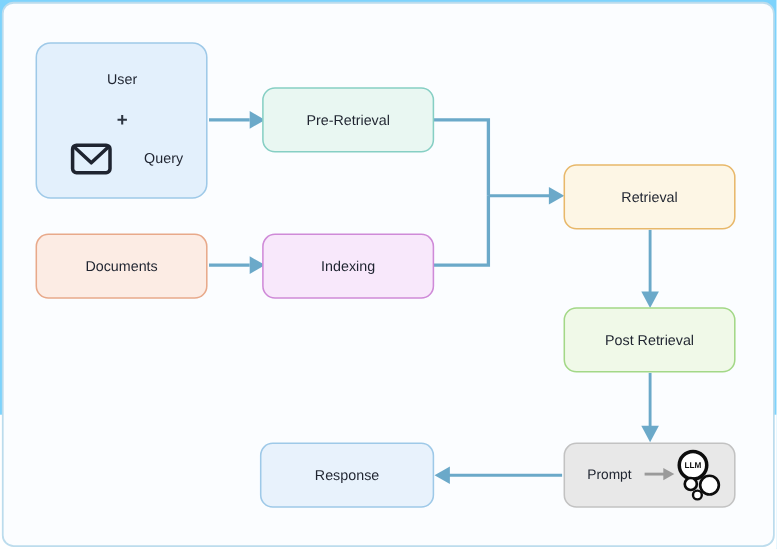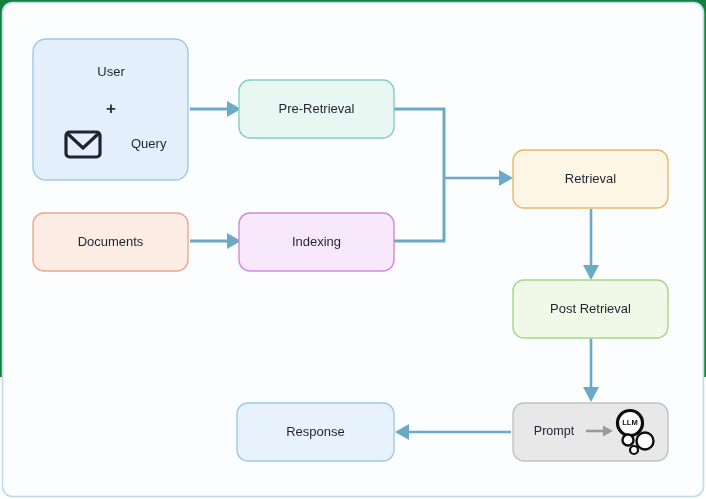--- a/index.html
+++ b/index.html
@@ -10,21 +10,21 @@
   body {
     width: 706px;
     height: 499px;
     font-family: "Liberation Sans", sans-serif;
     overflow: hidden;
   }
   #diagram-root {
     position: relative;
     width: 706px;
     height: 377px;
-    background: #15803d;
+    background: #7dd3fc;
   }
   #flow-svg {
     display: block;
     width: 706px;
     height: 499px;
   }
   .node-label {
     font-family: "Liberation Sans", sans-serif;
     font-size: 13px;
     fill: #1f2430;

